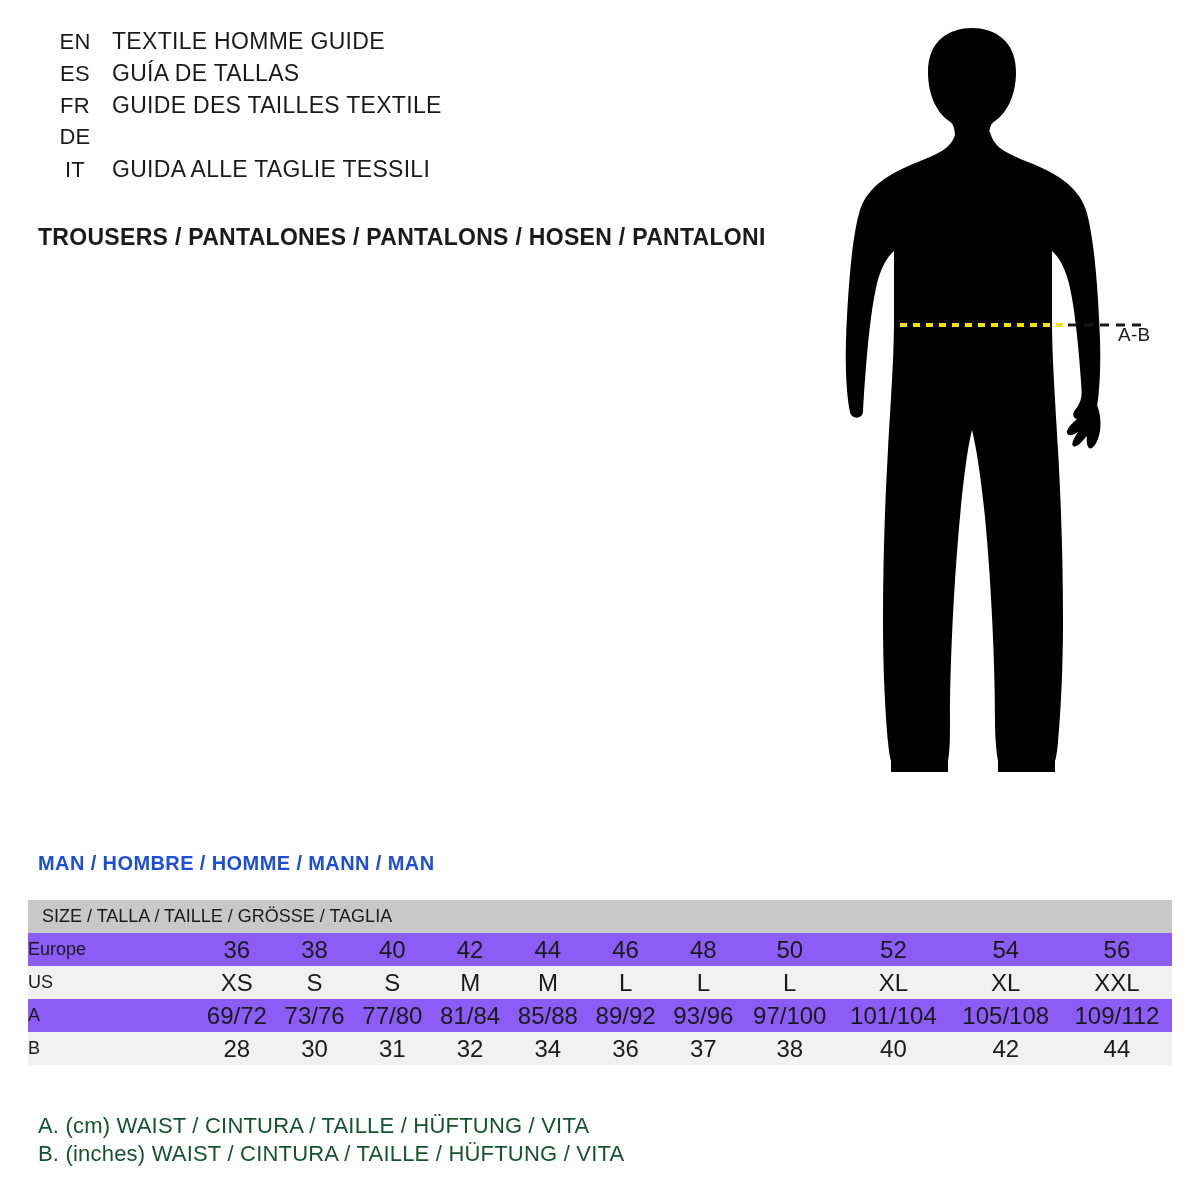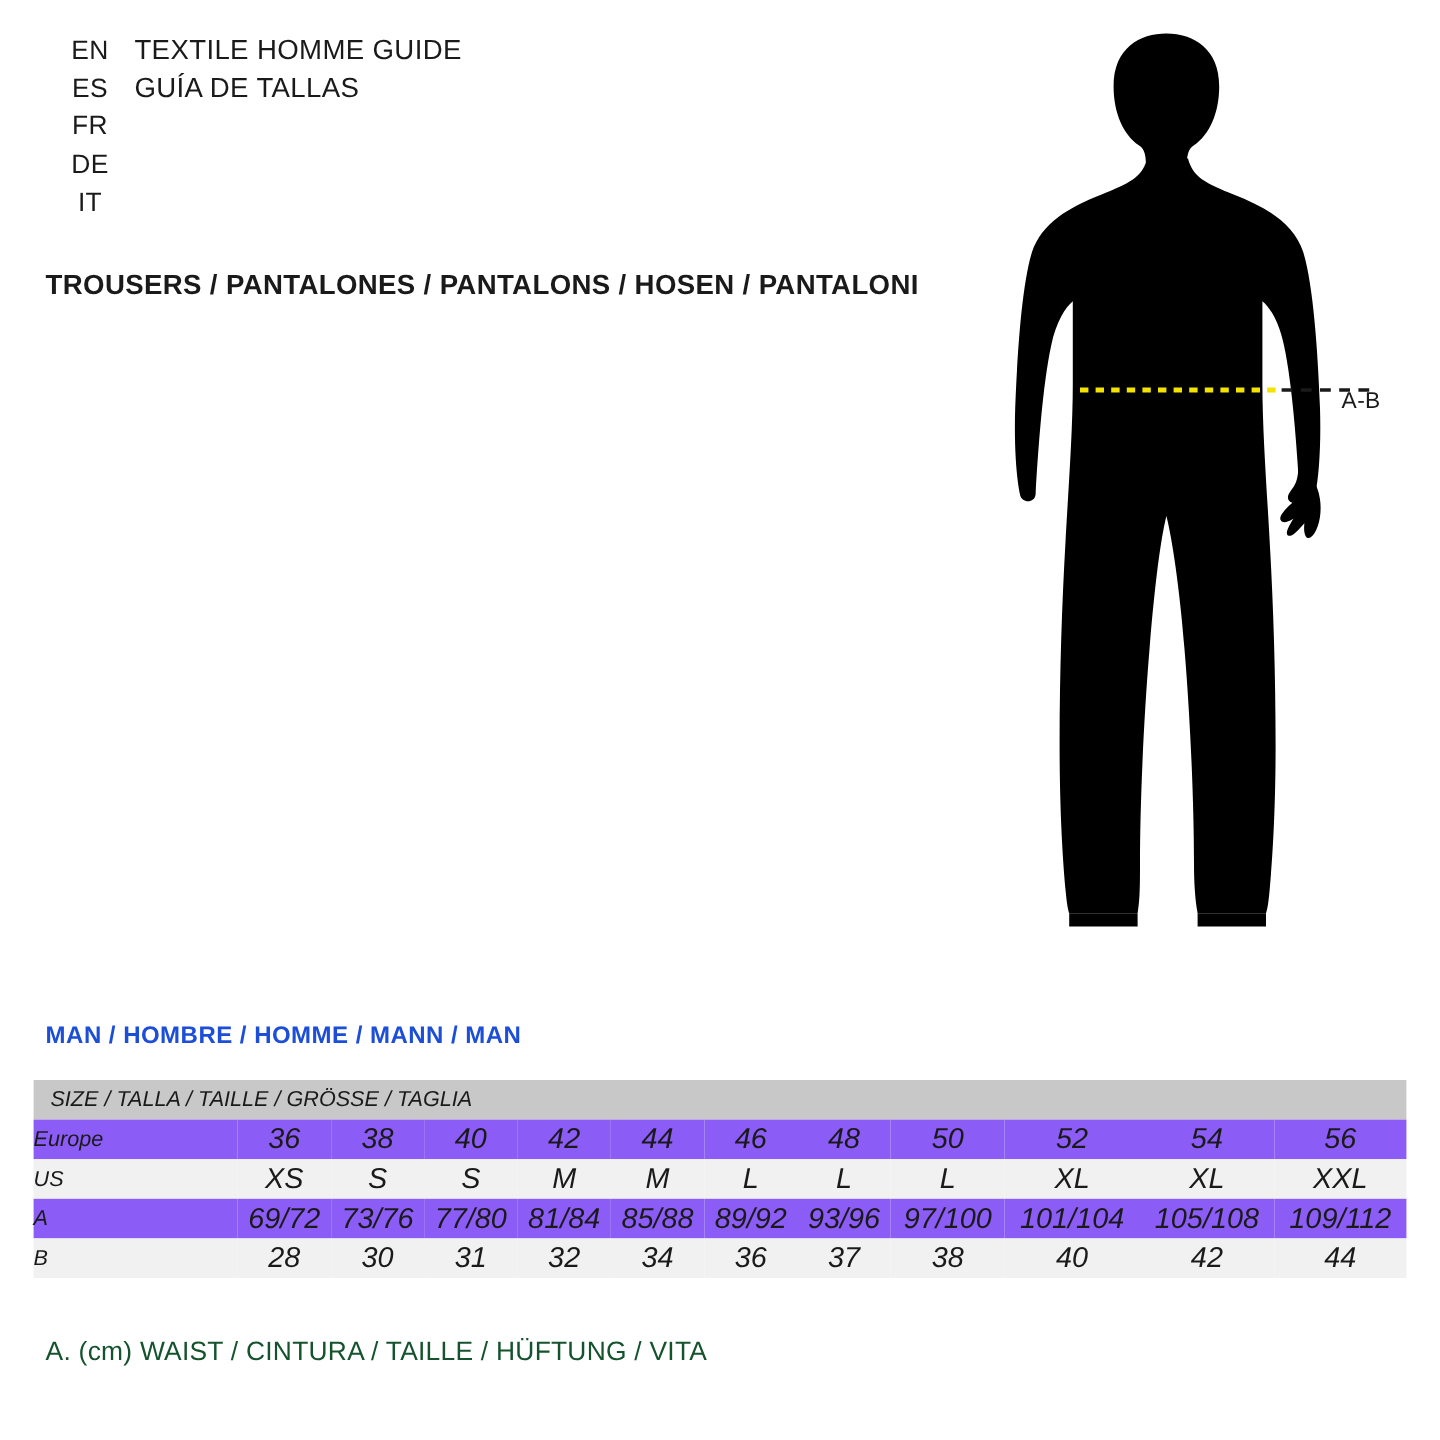--- a/index.html
+++ b/index.html
@@ -90,21 +90,20 @@
     border-collapse: collapse;
     font-size: 17px;
   }
   table.size-table th,
   table.size-table td {
     padding: 0;
     height: 33px;
     vertical-align: middle;
     font-weight: normal;
     color: #1a1a1a;
-    font-style: italic;
   }
   tr.header-row { background: #c8c8c8; }
   tr.header-row th {
     text-align: left;
     padding-left: 14px;
     font-size: 18px;
   }
   tr.band-dark { background: #8b5cf6; }
   tr.band-light { background: #f1f1f1; }
 
@@ -136,26 +135,28 @@
   <div class="lang-row">
     <span class="lang-code">EN</span>
     <span class="lang-text">TEXTILE HOMME GUIDE</span>
   </div>
   <div class="lang-row">
     <span class="lang-code">ES</span>
     <span class="lang-text">GUÍA DE TALLAS</span>
   </div>
   <div class="lang-row">
     <span class="lang-code">FR</span>
+    <span class="lang-text">GUIDE DES TAILLES TEXTILE</span>
   </div>
   <div class="lang-row">
     <span class="lang-code">DE</span>
   </div>
   <div class="lang-row">
     <span class="lang-code">IT</span>
+    <span class="lang-text">GUIDA ALLE TAGLIE TESSILI</span>
   </div>
 </div>
 
 <div class="garment-line">TROUSERS / PANTALONES / PANTALONS / HOSEN / PANTALONI</div>
 
 <div class="figure-wrap">
   <svg width="400" height="790" viewBox="0 0 400 790" xmlns="http://www.w3.org/2000/svg">
     <g>
 
       <path fill="#000000" d="M138 52 C138 20 160 8 182 8 C205 8 226 21 226 52 C226 74 218 92 205 101 C200 104 199 110 199 118 L165 118 C165 110 164 104 159 101 C146 92 138 74 138 52 Z"></path>
@@ -276,13 +277,14 @@
       <td class="cell">38</td>
       <td class="cell">40</td>
       <td class="cell">42</td>
       <td class="cell">44</td>
     </tr>
   </tbody>
 </table>
 
 <div class="footnotes">
   <div>A. (cm) WAIST / CINTURA / TAILLE / HÜFTUNG / VITA</div>
+  <div>B. (inches) WAIST / CINTURA / TAILLE / HÜFTUNG / VITA</div>
 </div>
 
 </body></html>

